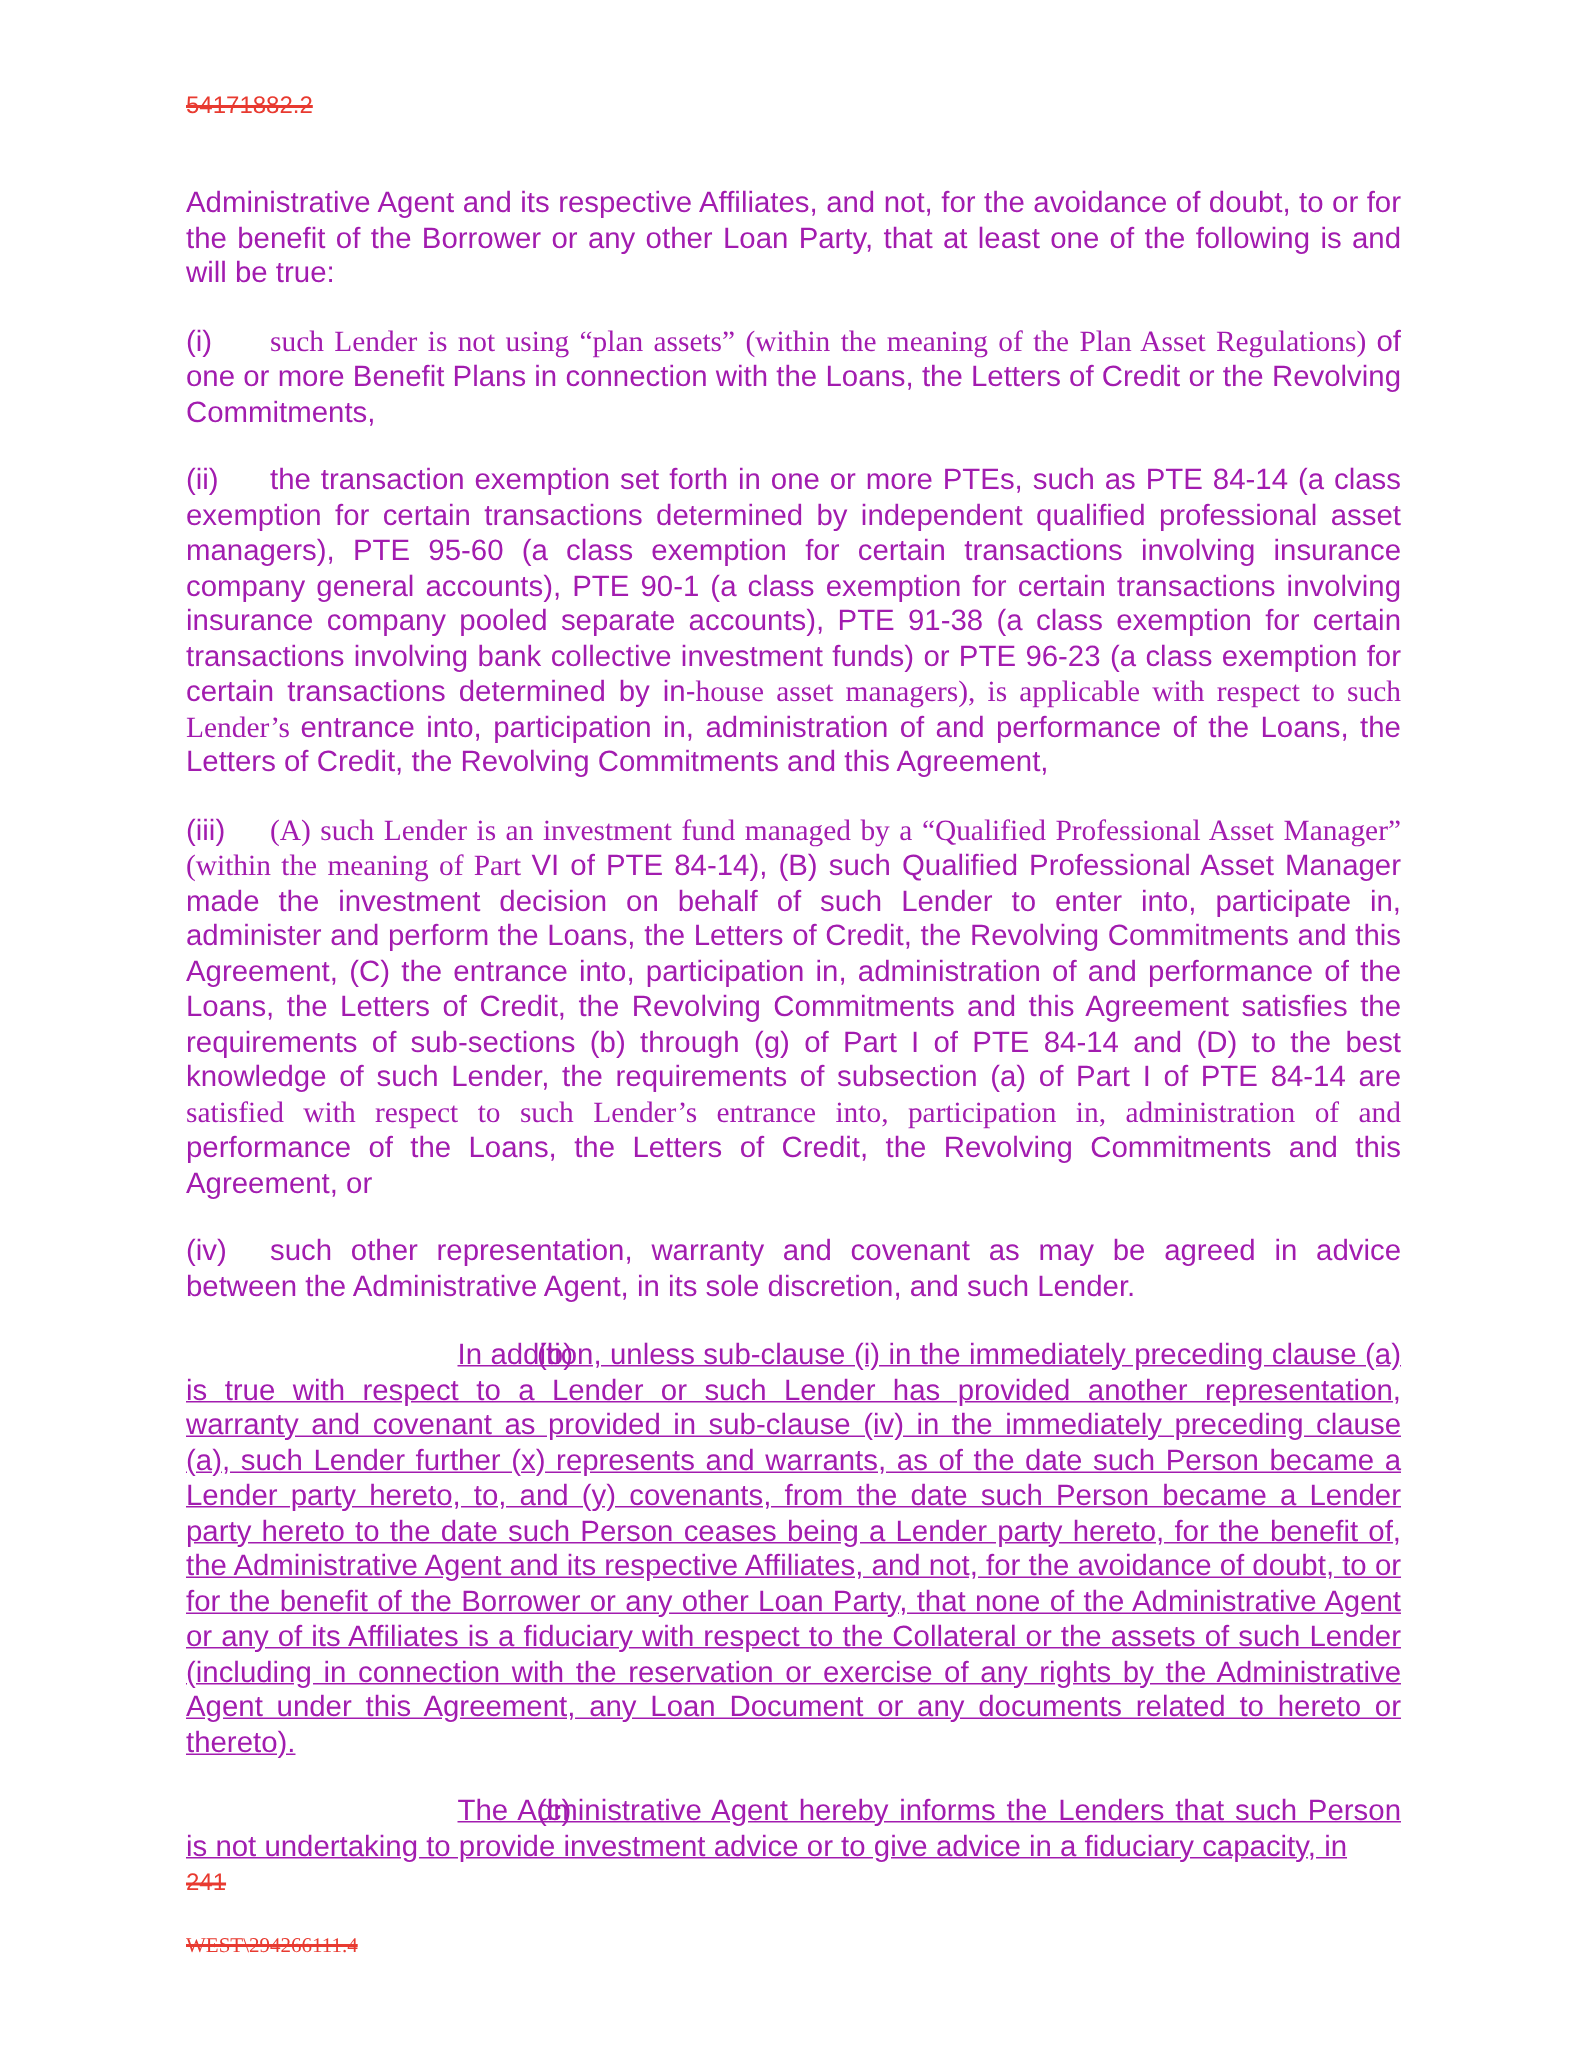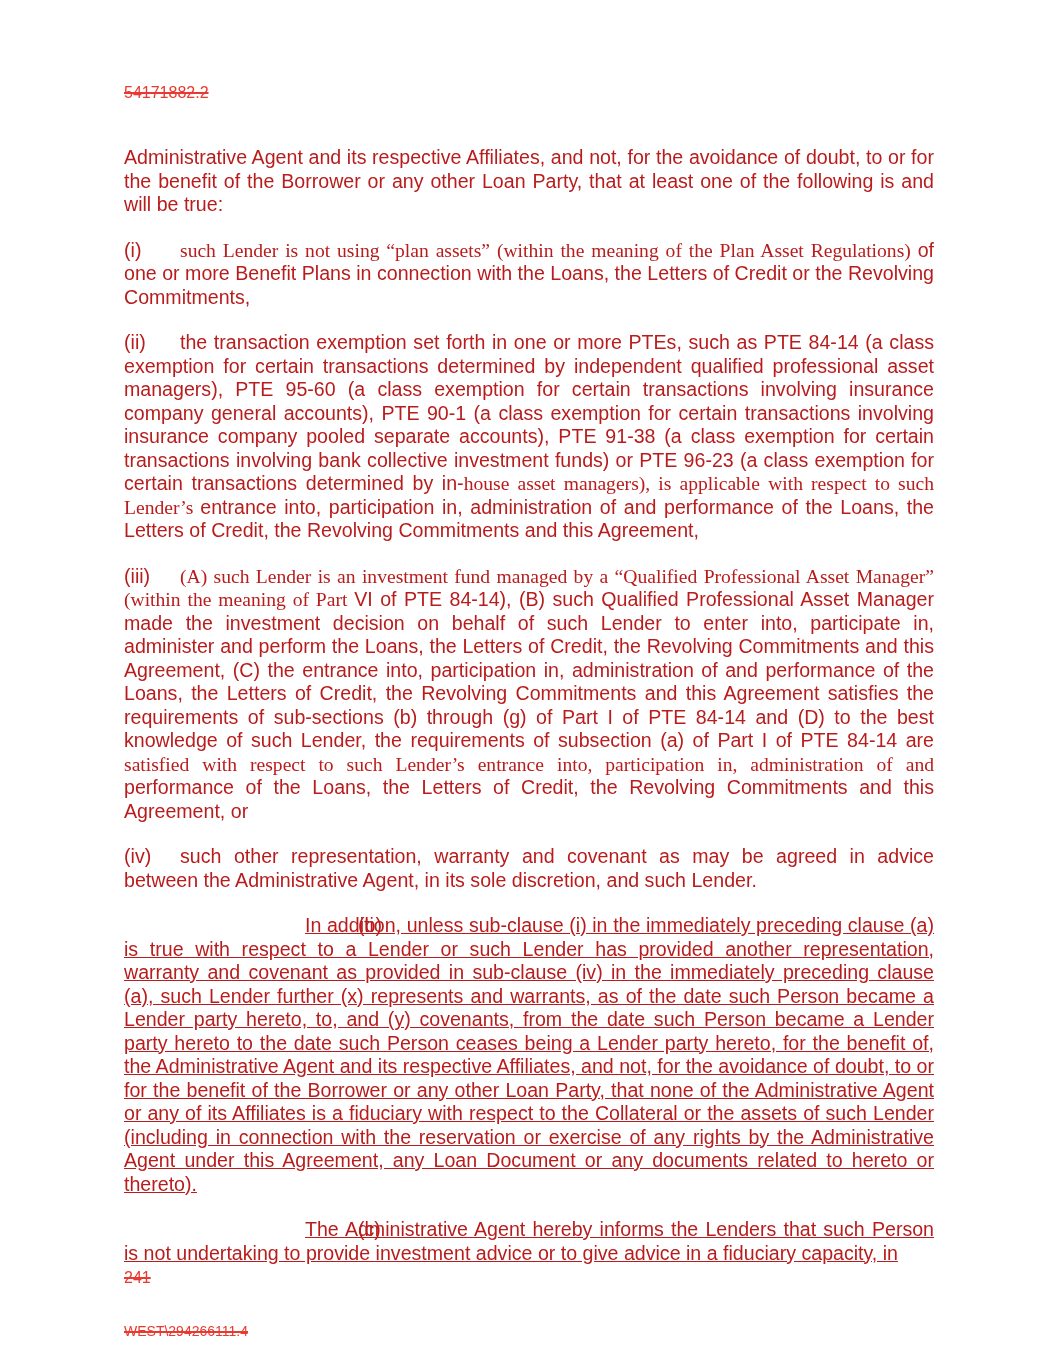--- a/index.html
+++ b/index.html
@@ -12,62 +12,63 @@
     height: 1365px;
     position: relative;
     overflow: hidden;
     font-family: "Liberation Sans", sans-serif;
     color: #1b1b1b;
     -webkit-font-smoothing: antialiased;
   }
   .page {
     position: absolute;
     inset: 0;
-    padding: 84px 121px 0 124px;
+    padding: 62px 121px 0 124px;
     box-sizing: border-box;
     background: #ffffff;
   }
   
   .deleted {
     color: #e83a30;
     text-decoration: line-through;
     text-decoration-thickness: 1.5px;
   }
   .doc-ref {
     font-size: 16px;
     line-height: 17px;
     margin: 0 0 45px 0;
   }
   
   .body-text p {
     font-size: 19.6px;
     line-height: 23.5px;
     text-align: justify;
     margin: 0 0 22px 0;
-    color: #b91c1c;
+    color: #a21caf;
   }
   .sans  { font-family: "Liberation Sans", sans-serif; }
   .serif { font-family: "Liberation Serif", "DejaVu Serif", serif; margin-top: 16px; }
   
   .tab-label {
     display: inline-block;
     width: 56px;
   }
   
   .indent-para { text-indent: 117px; text-decoration: underline; }
   .indent-para .tab-label { width: 64px; }
   .page-number {
     font-size: 16px;
     line-height: 17px;
     margin: -16px 0 0 0;
   }
   .doc-id {
     font-size: 14px;
     line-height: 15px;
-    margin: 38px 0 0 0;
+    margin: 26px 0 0 0;
+    font-family: Liberation Serif, serif;
   }
 </style>
 </head>
 <body>
 
 <div class="page">
 
   <div class="doc-ref deleted">54171882.2</div>
 
   <div class="body-text">

